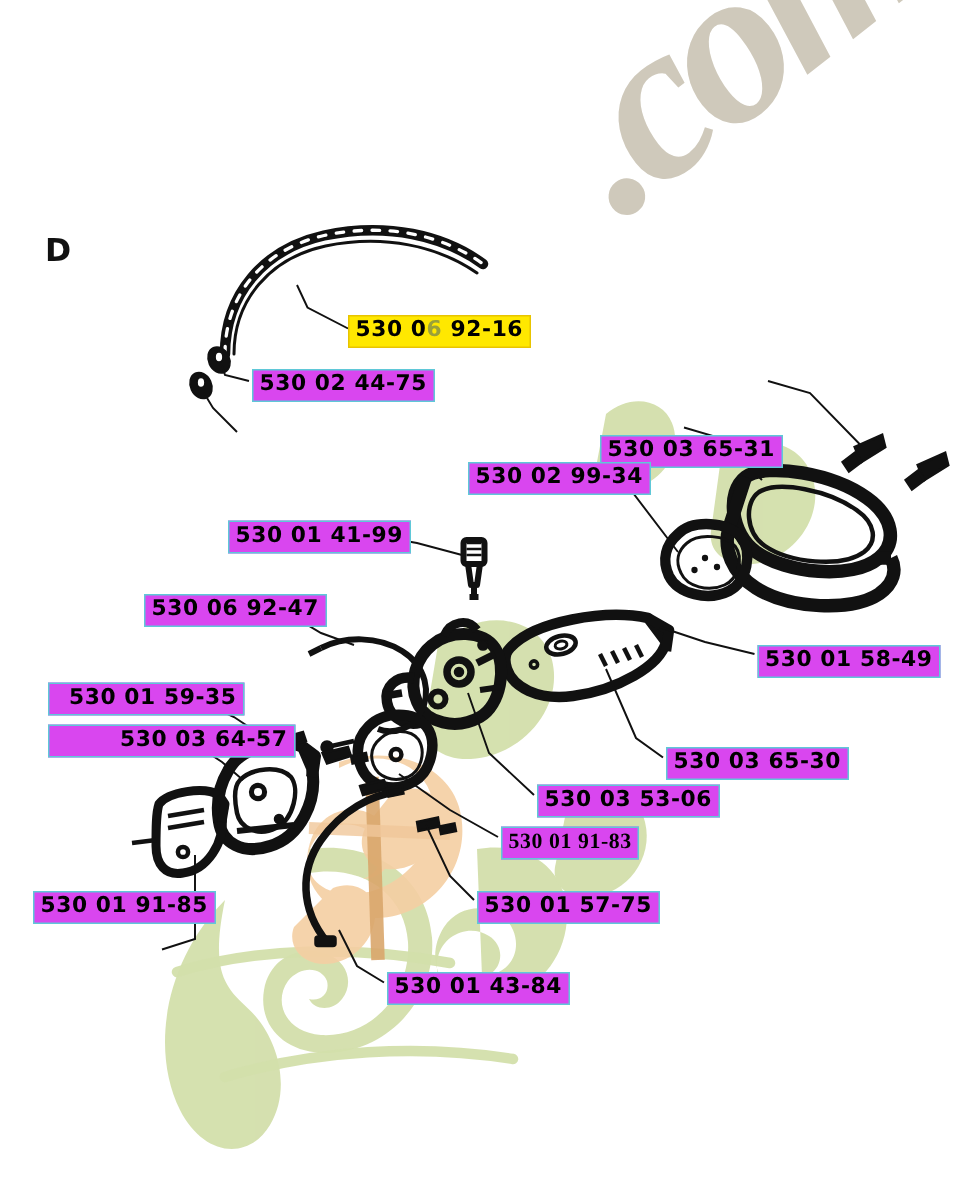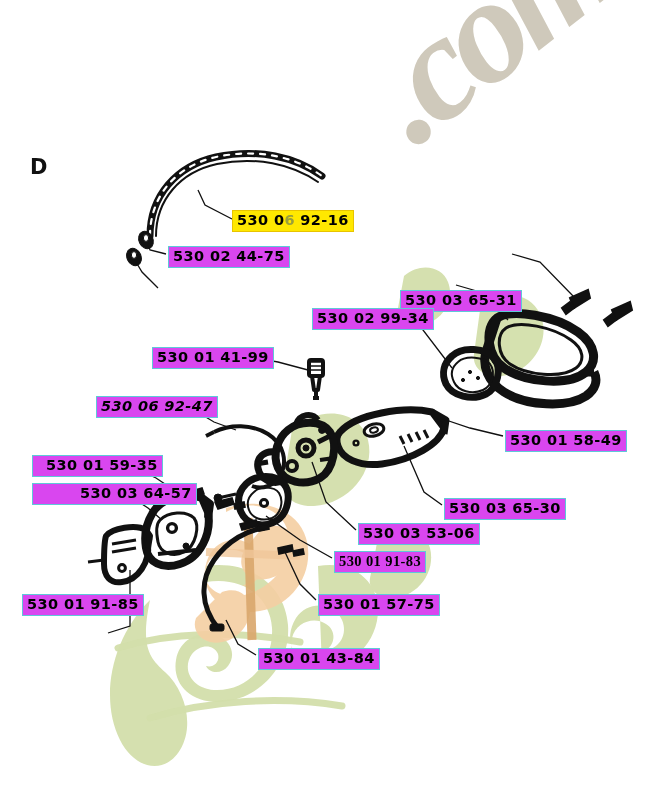--- a/index.html
+++ b/index.html
@@ -245,21 +245,21 @@
       <path d="M256 655 L238 644 L226 620"></path>
     </g>
 
   </svg>
 
   <div class="lbl hl" style="left:232px;top:210px;">530 0<span class="dim">6</span> 92-16</div>
   <div class="lbl" style="left:168px;top:246px;">530 02 44-75</div>
   <div class="lbl" style="left:362px;top:290px;margin-left:38px;">530 03 65-31</div>
   <div class="lbl" style="left:312px;top:308px;">530 02 99-34</div>
   <div class="lbl" style="left:152px;top:347px;">530 01 41-99</div>
-  <div class="lbl" style="left:96px;top:396px;font-style:italic;">530 06 92-47</div>
+  <div class="lbl" style="left:96px;top:396px;">530 06 92-47</div>
   <div class="lbl" style="left:32px;top:455px;padding-left:13px;">530 01 59-35</div>
   <div class="lbl" style="left:32px;top:483px;padding-left:47px;">530 03 64-57</div>
   <div class="lbl" style="left:505px;top:430px;">530 01 58-49</div>
   <div class="lbl" style="left:444px;top:498px;">530 03 65-30</div>
   <div class="lbl" style="left:358px;top:523px;">530 03 53-06</div>
   <div class="lbl" style="left:334px;top:551px;font-family:Liberation Serif, serif;">530 01 91-83</div>
   <div class="lbl" style="left:318px;top:594px;">530 01 57-75</div>
   <div class="lbl" style="left:22px;top:594px;">530 01 91-85</div>
   <div class="lbl" style="left:258px;top:648px;">530 01 43-84</div>
 

